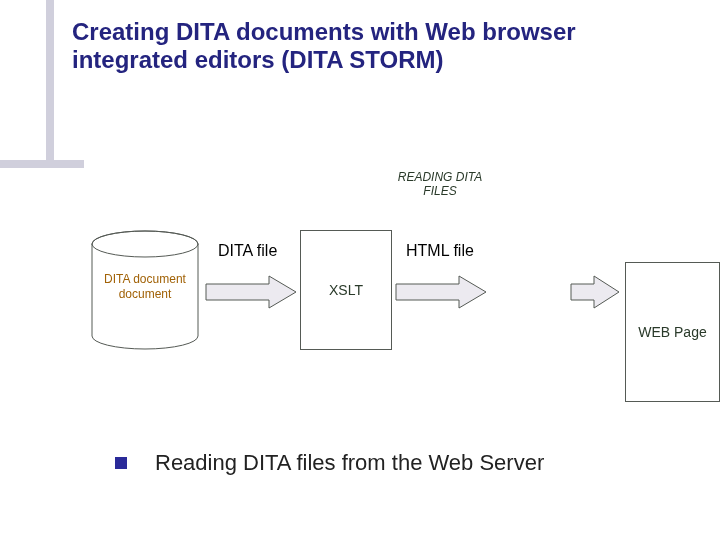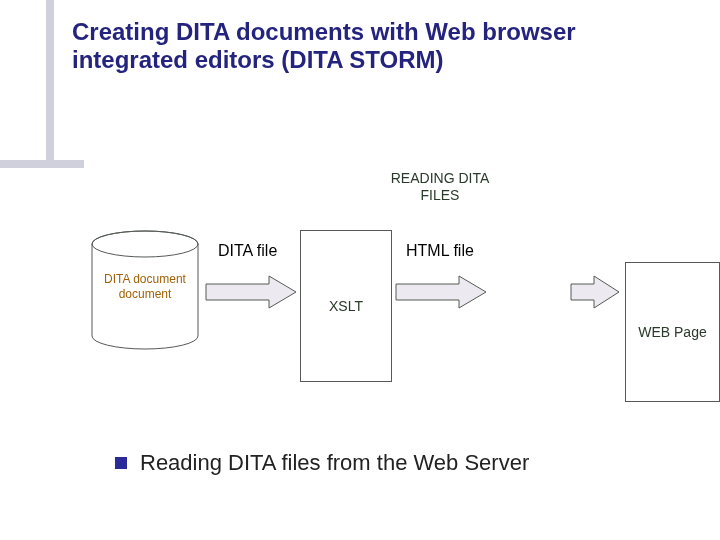--- a/index.html
+++ b/index.html
@@ -10,21 +10,21 @@
   .deco-vert { position: absolute; left: 46px; top: 0; width: 8px; height: 168px; background: #d0cfdc; }
   .deco-horz { position: absolute; left: 0; top: 160px; width: 84px; height: 8px; background: #d0cfdc; }
 
   .title { position: absolute; left: 72px; top: 18px; width: 600px;
            font-weight: bold; color: #24247f; font-size: 24px; line-height: 1.18; }
 
   
   .diagram { position: absolute; left: 70px; top: 170px; width: 610px; height: 210px; }
 
   .dia-title { position: absolute; left: 280px; top: 0; width: 180px; text-align: center;
-               font-size: 14px; font-family: Arial, sans-serif; color: #2a3a2a; line-height: 1.2; }
+               font-size: 12px; font-family: Arial, sans-serif; color: #2a3a2a; line-height: 1.2; font-style: italic; }
 
   
   .cyl { position: absolute; left: 20px; top: 60px; width: 110px; height: 120px; }
   .cyl svg { width: 110px; height: 120px; }
   .cyl-label { position: absolute; left: 0; top: 42px; width: 110px; text-align: center;
                font-size: 12px; color: #a16207; line-height: 1.25; }
 
   
   .arrow { position: absolute; }
   .arrow svg { display: block; }
@@ -32,25 +32,25 @@
   .arrow2 { left: 325px; top: 105px; width: 92px; height: 34px; }
   .arrow3 { left: 500px; top: 105px; width: 50px; height: 34px; }
 
   .arrow-label { position: absolute; font-size: 16px; color: #000000; text-align: left; }
   .al1 { left: 148px; top: 72px; width: 60px; }
   .al2 { left: 336px; top: 72px; width: 70px; }
 
   
   .box { position: absolute; border: 1px solid #555a55; display: flex; align-items: center;
          justify-content: center; font-size: 14px; color: #2a3a2a; background: #fff; }
-  .box-xslt { left: 230px; top: 60px; width: 92px; height: 152px; }
+  .box-xslt { left: 230px; top: 60px; width: 92px; height: 120px; }
   .box-web  { left: 555px; top: 48px; width: 95px; height: 140px; margin-top: 44px; }
 
   
-  .bullet-row { position: absolute; left: 115px; top: 450px; display: flex; align-items: center; gap: 13px; }
+  .bullet-row { position: absolute; left: 115px; top: 450px; display: flex; align-items: center; gap: 28px; }
   .bullet-sq { width: 12px; height: 12px; background: #2a2a99; flex-shrink: 0; }
   .bullet-text { font-size: 22px; color: #222; }
 </style>
 </head>
 <body>
 
 <div class="slide">
 
   <div class="deco-vert"></div>
   <div class="deco-horz"></div>

